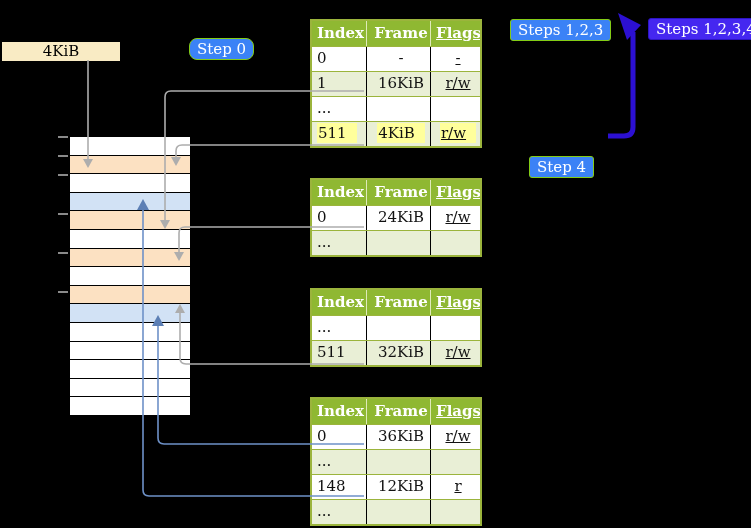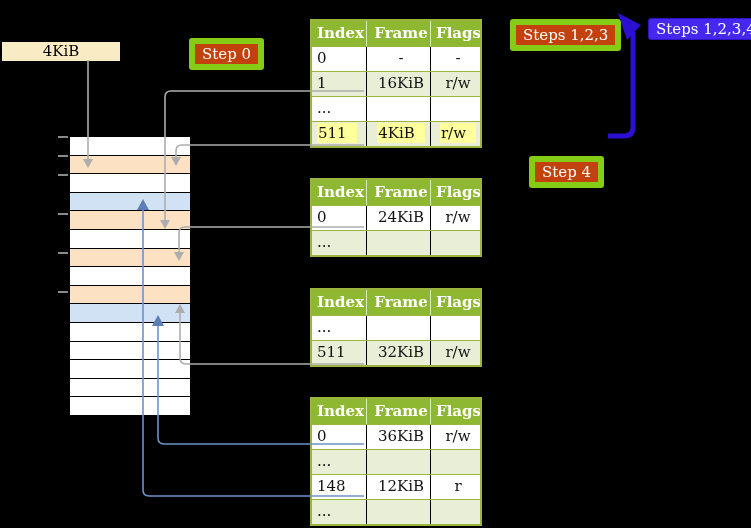--- a/index.html
+++ b/index.html
@@ -7,23 +7,23 @@
           font-family:"DejaVu Serif",serif;}
 
   
   .wheat-label{position:absolute;left:2px;top:42px;width:118px;height:19px;
                background:#f9ebc4;color:#000;text-align:center;
                font-size:15px;line-height:19px;}
 
   
   .badge{position:absolute;color:#fff;font-size:15px;line-height:18px;
          padding:1px 7px;border-radius:3px;white-space:nowrap;}
-  .badge.crimson{background:#c2410c;border:6px solid #84cc16;}
+  .badge.crimson{background:#3b82f6;border:1px solid #84cc16;}
   .badge.blue{background:#4527f0;border:1px solid #2d14c4;}
-  #badge-step0{left:189px;top:38px;}
+  #badge-step0{left:189px;top:38px;border-radius:8px;}
   #badge-steps123{left:510px;top:19px;}
   #badge-steps1234{left:648px;top:18px;}
   #badge-step4{left:529px;top:156px;}
 
   
   #memory{position:absolute;left:70px;top:137px;width:120px;height:278px;
           display:flex;flex-direction:column;}
   .mrow{flex:1;border-bottom:1px solid #000;}
   .mrow:last-child{border-bottom:none;}
   .mrow.white{background:#ffffff;}
@@ -35,21 +35,21 @@
   .pt{position:absolute;left:310px;width:172px;border:2px solid #9bb43c;
       background:#fff;box-sizing:border-box;}
   .trow{display:flex;height:25px;box-sizing:border-box;align-items:stretch;}
   .trow + .trow{border-top:1px solid #9bb43c;}
   .trow.thead{background:#8fb832;}
   .trow.alt{background:#e9efd6;}
   .tcell{box-sizing:border-box;padding:2px 0 0 5px;font-size:15px;color:#111;
          overflow:hidden;white-space:nowrap;}
   .c0{width:54px;}
   .c1{width:64px;}
-  .c2{flex:1;}
+  .c2{flex:1;text-decoration:underline;}
   .trow .tcell + .tcell{border-left:1px solid #000;text-align:center;}
   .trow.thead .tcell{color:#fff;font-weight:bold;padding-top:3px;}
   .trow.thead .tcell + .tcell{border-left:1px solid #dfeab9;}
   #pt0{top:19px;}
   #pt1{top:178px;}
   #pt2{top:288px;}
   #pt3{top:397px;}
   .hl{background:#ffff9b;padding:1px 10px 1px 1px;}
 
   

